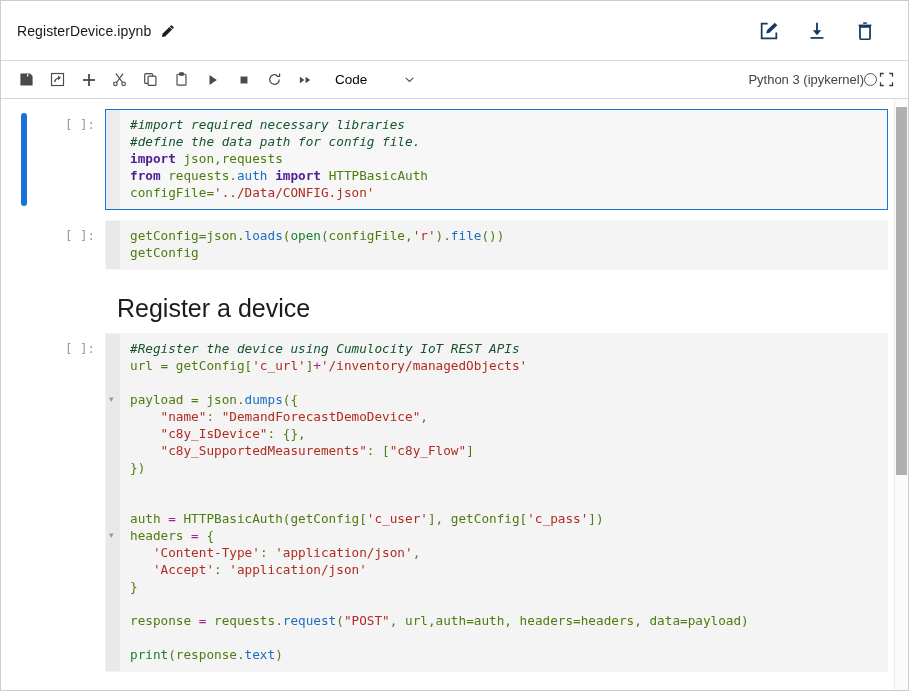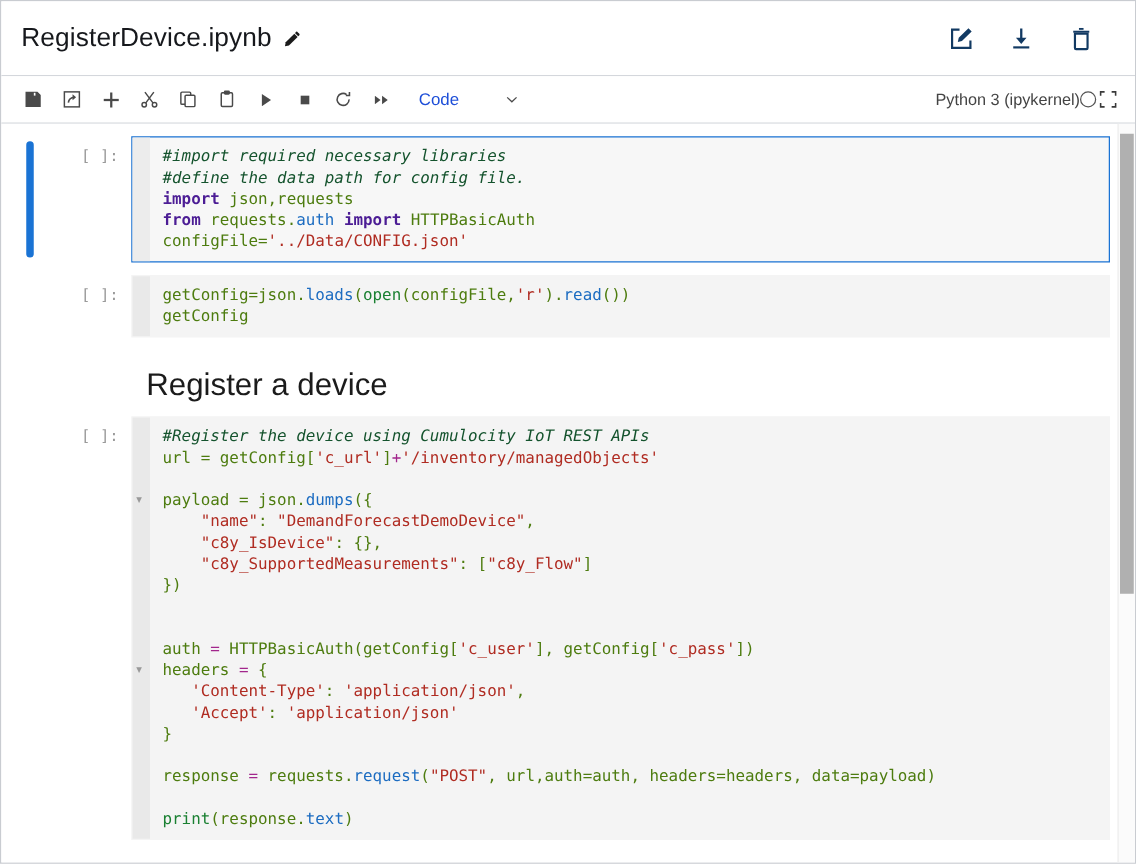--- a/index.html
+++ b/index.html
@@ -30,21 +30,21 @@
   .titlebar {
     height: 60px;
     box-sizing: border-box;
     border-bottom: 1px solid #d4d7dc;
     display: flex;
     align-items: center;
     padding: 0 18px 0 16px;
     background: #ffffff;
   }
   .nb-title {
-    font-size: 21px;
+    font-size: 14px;
     font-weight: 400;
     color: #16181c;
     letter-spacing: .1px;
     white-space: nowrap;
   }
   .title-pencil {
     margin-left: 9px;
     display: inline-flex;
     align-items: center;
     position: relative;
@@ -82,21 +82,21 @@
   }
   .tb-sep { width: 6px; }
   .celltype {
     display: flex;
     align-items: center;
     margin-left: 6px;
     cursor: pointer;
   }
   .celltype-label {
     font-size: 13.5px;
-    color: #1d4ed8;
+    color: #000000;
   }
   .celltype-caret {
     margin-left: 36px;
     display: inline-flex;
   }
   .tb-right {
     margin-left: auto;
     display: flex;
     align-items: center;
     gap: 0;
@@ -392,21 +392,21 @@
           <div class="prompt">[ ]:</div>
           <div class="input-wrap">
             <div class="gutter"></div>
             <div class="codearea"><span class="ln"><span class="c">#import required necessary libraries</span></span><span class="ln"><span class="c">#define the data path for config file.</span></span><span class="ln"><span class="k">import</span><span class="p"> json,requests</span></span><span class="ln"><span class="k">from</span><span class="p"> requests.</span><span class="f">auth</span><span class="p"> </span><span class="k">import</span><span class="p"> HTTPBasicAuth</span></span><span class="ln"><span class="p">configFile=</span><span class="s">'../Data/CONFIG.json'</span></span></div>
           </div>
         </div>
         <div class="cell">
           <div class="prompt">[ ]:</div>
           <div class="input-wrap">
             <div class="gutter"></div>
-            <div class="codearea"><span class="ln"><span class="p">getConfig=json.</span><span class="f">loads</span><span class="p">(</span><span class="kb">open</span><span class="p">(configFile,</span><span class="s">'r'</span><span class="p">).</span><span class="f">read</span><span class="p">())</span></span><span class="ln"><span class="p">getConfig</span></span></div>
+            <div class="codearea"><span class="ln"><span class="p">getConfig=json.</span><span class="f">loads</span><span class="p">(</span><span class="kb">open</span><span class="p">(configFile,</span><span class="s">'r'</span><span class="p">).</span><span class="f">file</span><span class="p">())</span></span><span class="ln"><span class="p">getConfig</span></span></div>
           </div>
         </div>
         <div class="md-cell">
           <div class="prompt" style="margin-left: 42px;"></div>
           <div class="md-body">
             <h2 class="md-h2">Register a device</h2>
           </div>
         </div>
         <div class="cell">
           <div class="prompt">[ ]:</div>

